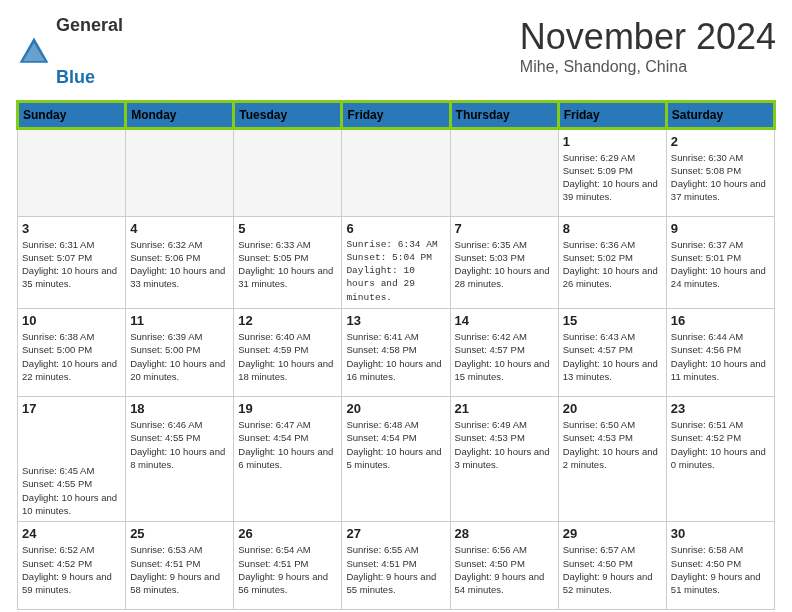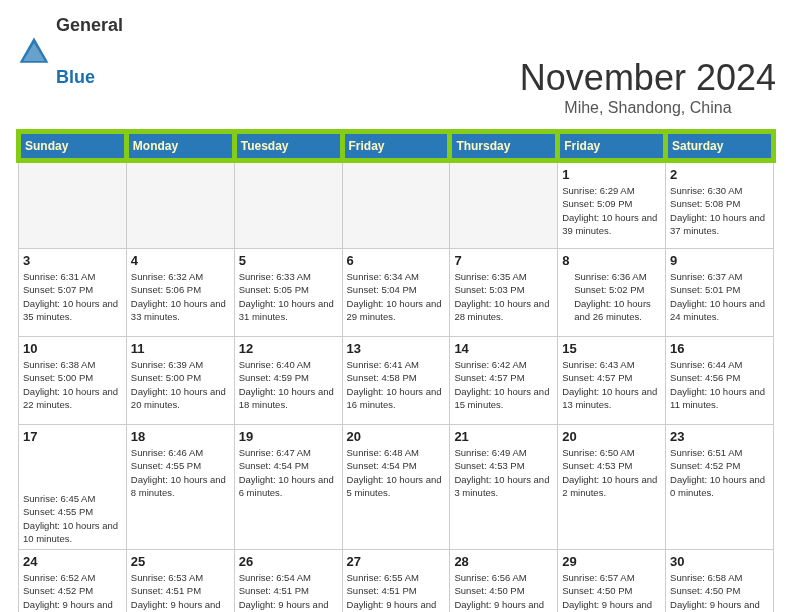--- a/index.html
+++ b/index.html
@@ -29,45 +29,44 @@
       line-height: 1.1;
       gap: 32px;
     }
     .logo-general { color: #333; }
     .logo-blue { color: #1a6faf; }
     .logo-icon {
       width: 36px;
       height: 36px;
     }
     .title-block {
-      text-align: center;
-      margin-top: 41px;
+      text-align: left;
     }
     .month-title {
       font-size: 36px;
       font-weight: normal;
       color: #333;
     }
     .subtitle {
       font-size: 16px;
       color: #555;
     }
     .calendar {
       width: 100%;
       border-collapse: collapse;
       table-layout: fixed;
     }
     .calendar th {
       background: #2979b8;
-      color: #fef9c3;
+      color: #000000;
       font-size: 12px;
       font-weight: bold;
       padding: 5px 4px;
       text-align: left;
-      border: 5px solid #84cc16;
+      border: 3px solid #84cc16;
     }
     .calendar td {
       vertical-align: top;
       border: 1px solid #ccc;
       padding: 4px;
       font-size: 10px;
       color: #333;
       height: 88px;
       background: #fff;
     }
@@ -153,33 +152,33 @@
 Daylight: 10 hours and 33 minutes.</div>
         </td>
         <td>
           <span class="day-num">5</span>
           <div class="day-info" style="white-space: pre-line;">Sunrise: 6:33 AM
 Sunset: 5:05 PM
 Daylight: 10 hours and 31 minutes.</div>
         </td>
         <td>
           <span class="day-num">6</span>
-          <div class="day-info" style="white-space: pre-line;">Sunrise: 6:34 AM
+          <div class="day-info" style="white-space: pre-line; font-family: Liberation Mono, monospace;">Sunrise: 6:34 AM
 Sunset: 5:04 PM
 Daylight: 10 hours and 29 minutes.</div>
         </td>
         <td>
           <span class="day-num">7</span>
           <div class="day-info" style="white-space: pre-line;">Sunrise: 6:35 AM
 Sunset: 5:03 PM
 Daylight: 10 hours and 28 minutes.</div>
         </td>
         <td>
           <span class="day-num">8</span>
-          <div class="day-info" style="white-space: pre-line; margin-left: 12px;">Sunrise: 6:36 AM
+          <div class="day-info" style="white-space: pre-line;">Sunrise: 6:36 AM
 Sunset: 5:02 PM
 Daylight: 10 hours and 26 minutes.</div>
         </td>
         <td>
           <span class="day-num">9</span>
           <div class="day-info" style="white-space: pre-line;">Sunrise: 6:37 AM
 Sunset: 5:01 PM
 Daylight: 10 hours and 24 minutes.</div>
         </td>
       </tr>

